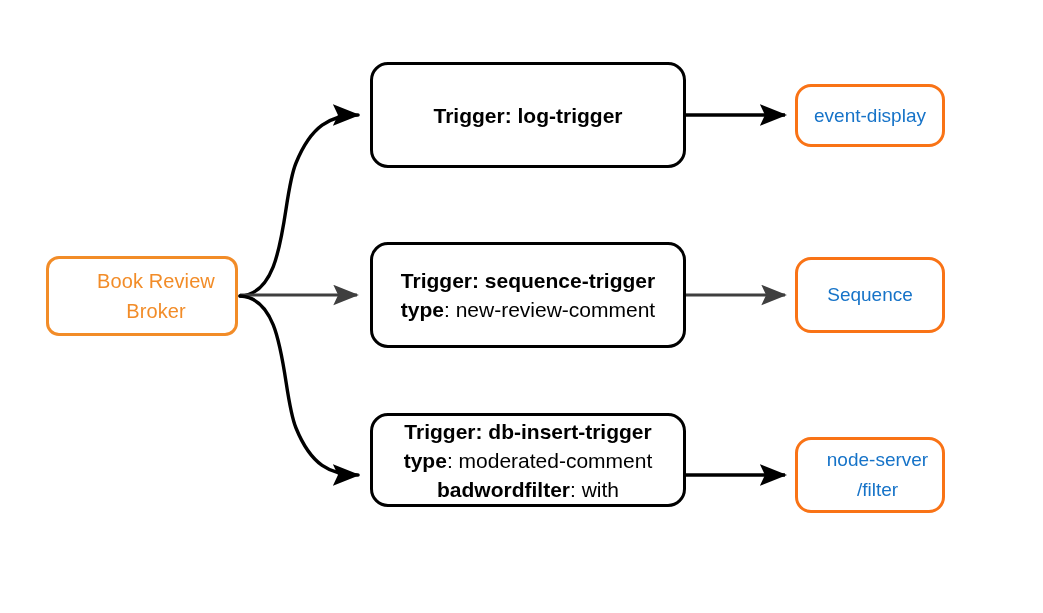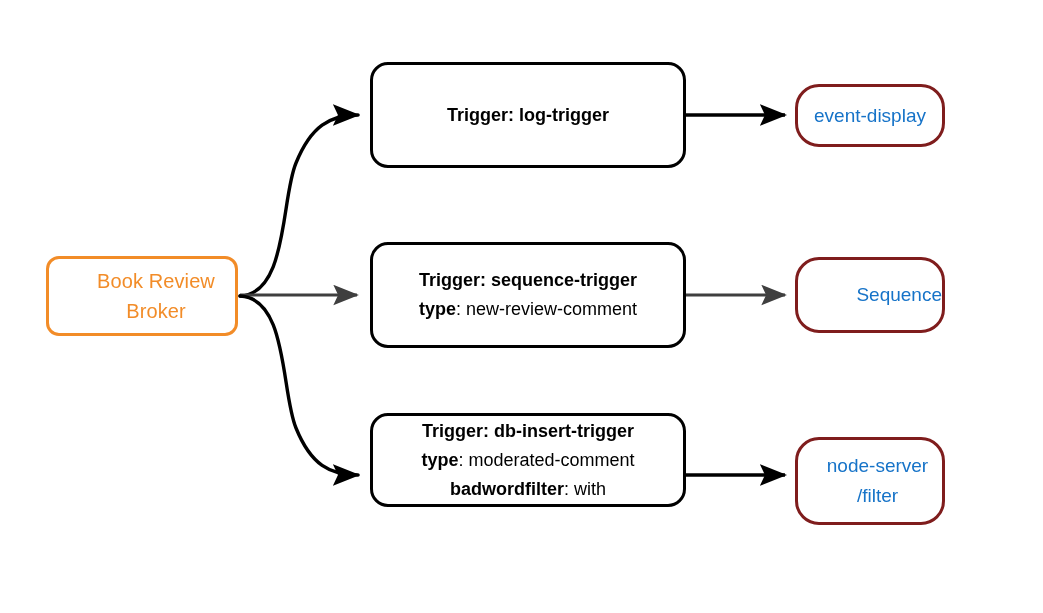--- a/index.html
+++ b/index.html
@@ -41,32 +41,32 @@
     color: #F28C28;
     font-size: 20px;
     line-height: 30px;
     letter-spacing: 0.1px;
     padding-left: 28px;
   }
   .node-trigger {
     border: 3.2px solid #000000;
     border-radius: 18px;
     color: #000000;
-    font-size: 18px;
+    font-size: 21px;
     line-height: 29px;
   }
   .node-trigger .line {
     white-space: nowrap;
   }
   .node-trigger .b {
     font-weight: bold;
   }
   .node-service {
-    border: 3px solid #7f1d1d;
-    border-radius: 24px;
+    border: 3px solid #f97316;
+    border-radius: 16px;
     color: #1673C8;
     font-size: 19px;
     line-height: 30px;
   }
   .node-service .line {
     white-space: nowrap;
   }
   .broker-line {
     white-space: nowrap;
   }
@@ -128,22 +128,22 @@
     </div>
     <div class="line">
       <span class="b">badwordfilter</span><span>: with</span>
     </div>
   </div>
 
   <div class="node node-service" style="left:795px; top:84px; width:150px; height:63px;">
     <div class="line">event-display</div>
   </div>
 
-  <div class="node node-service" style="left:795px; top:257px; width:150px; height:76px;align-items:flex-end;">
+  <div class="node node-service" style="left:795px; top:257px; width:150px; height:76px;">
     <div class="line">Sequence</div>
   </div>
 
-  <div class="node node-service" style="left:795px; top:437px; width:150px; height:88px;padding-left:15px;">
+  <div class="node node-service" style="left:795px; top:437px; width:150px; height:76px;padding-left:15px;">
     <div class="line">node-server</div>
     <div class="line">/filter</div>
   </div>
 
 </div>
 
 </body></html>

